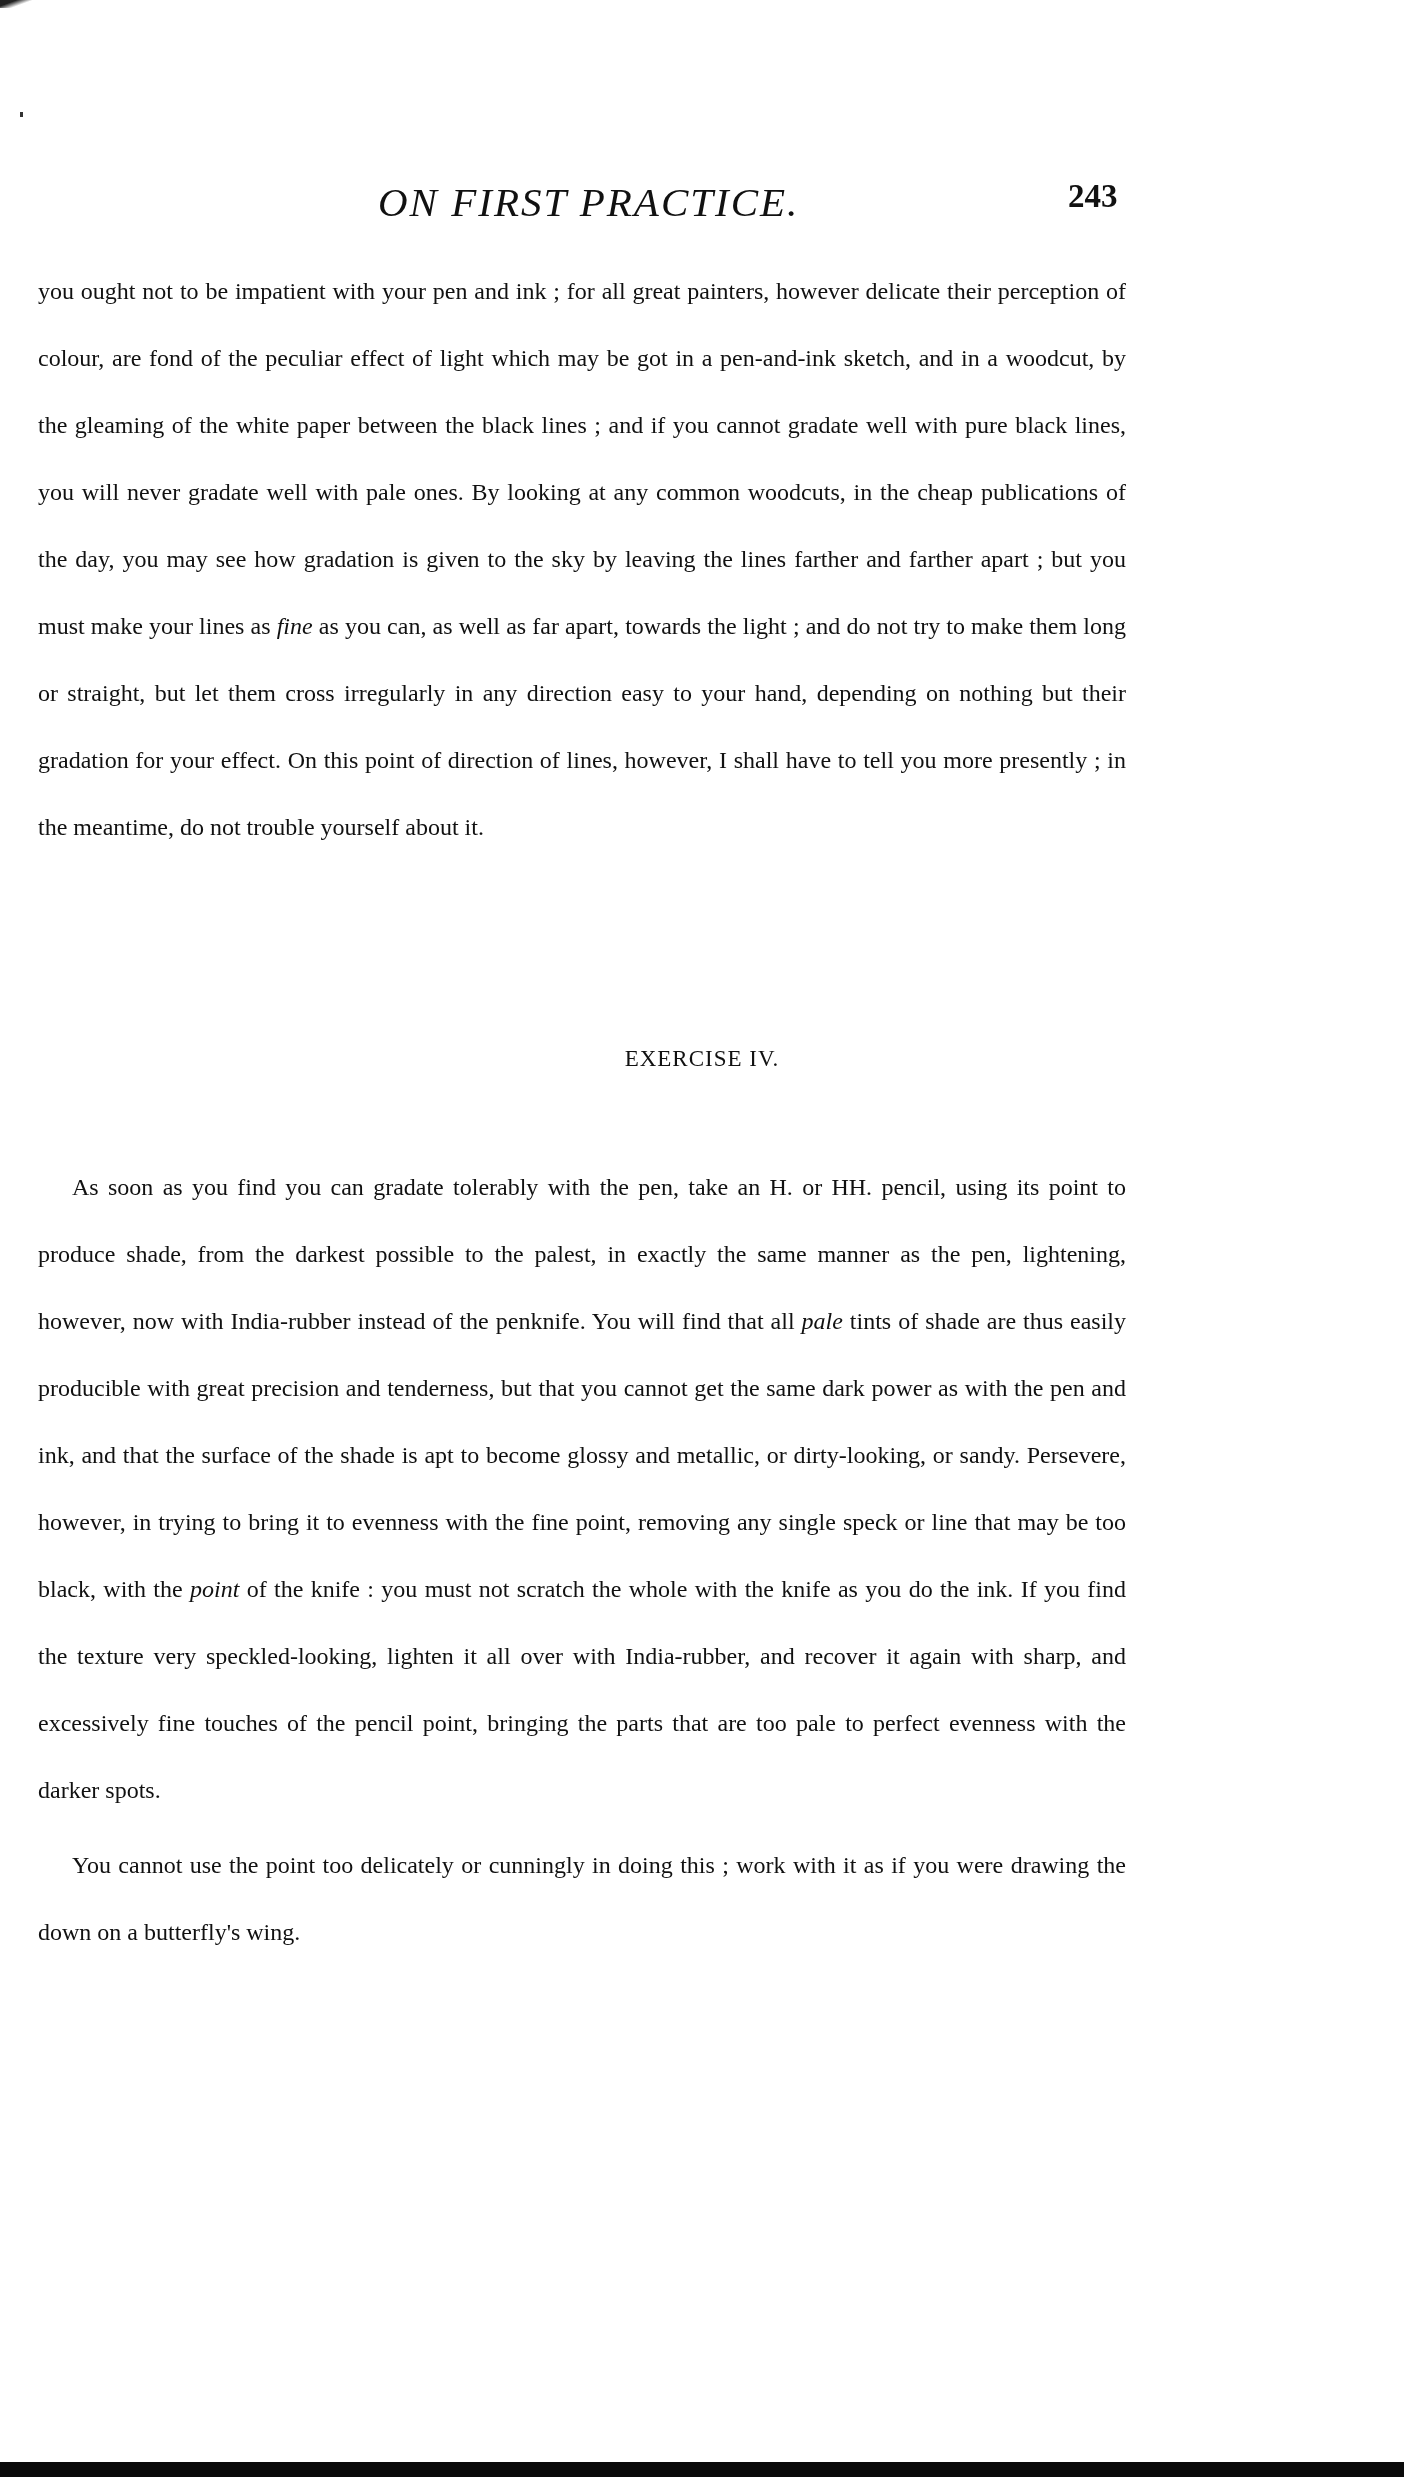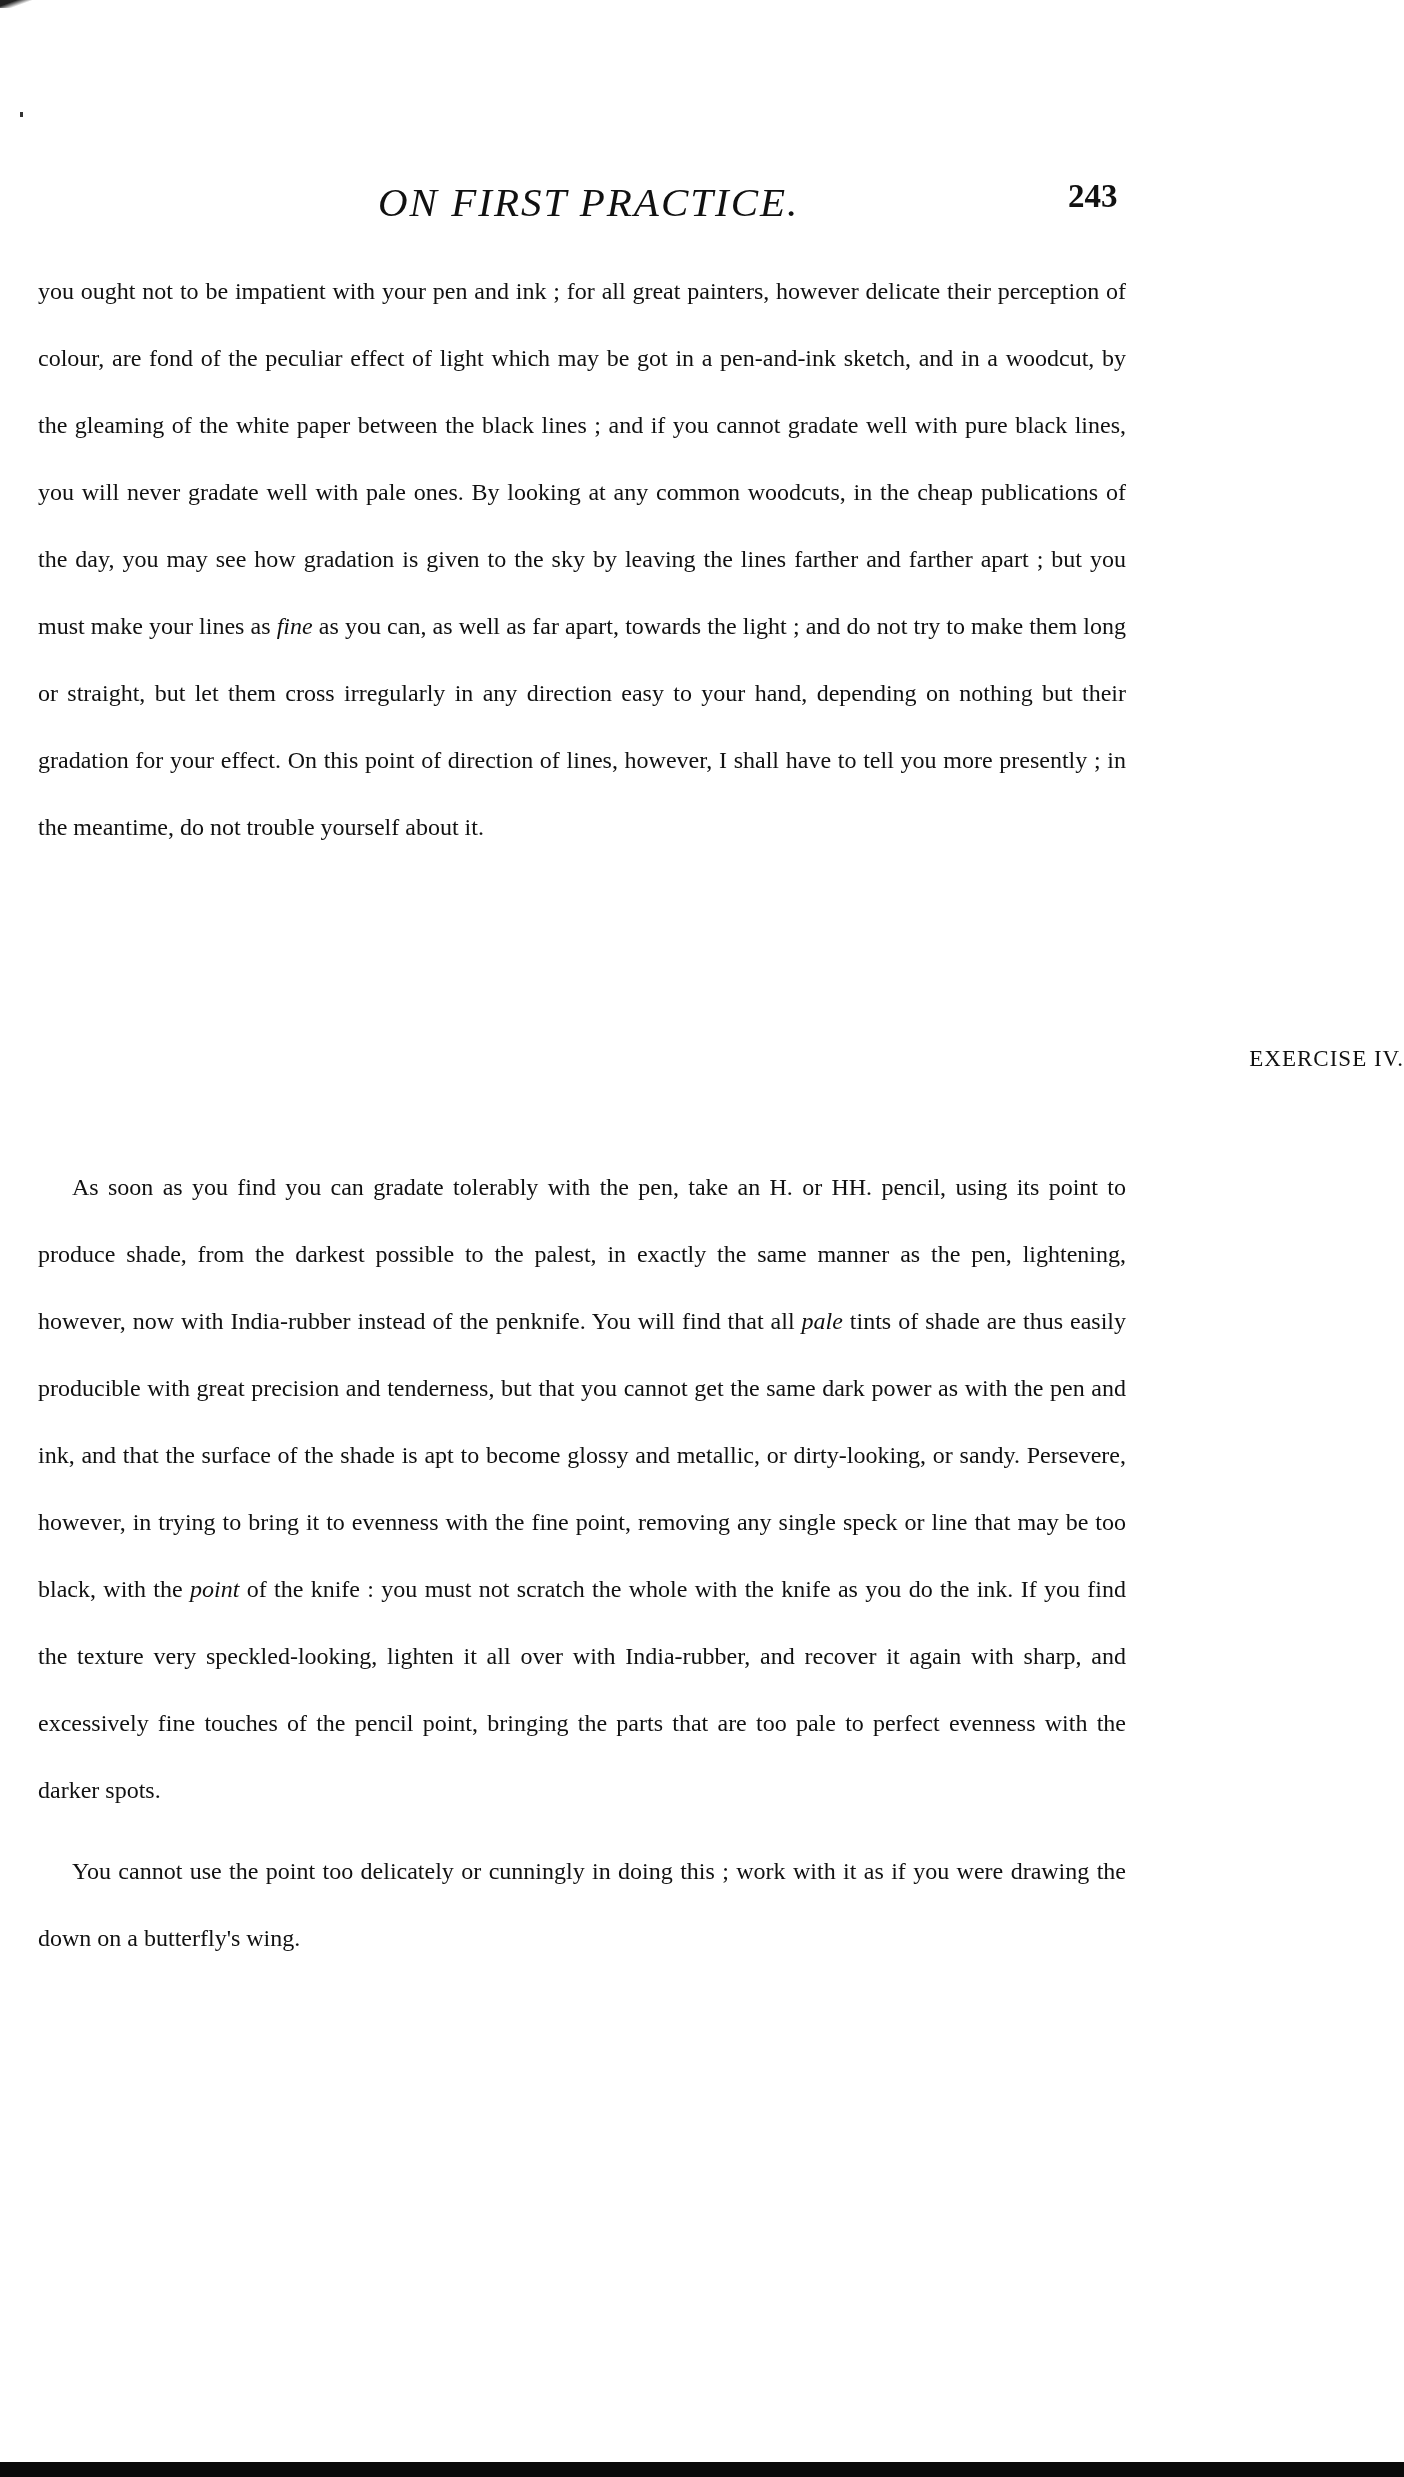--- a/index.html
+++ b/index.html
@@ -10,25 +10,25 @@
   .speck { position:absolute; width:3px; height:5px; background:#333; }
   .running-head { position:absolute; left:0; top:178px; width:1404px; height:44px; }
   .running-title { position:absolute; left:378px; top:0; font-style:italic;
                    font-size:41px; letter-spacing:2px; }
   .page-number { position:absolute; left:1068px; top:0; font-size:33px; font-weight:bold; }
   .text-block { position:absolute; left:38px; width:1088px; font-size:24px;
                 line-height:67px; text-align:justify; }
   .text-block p { margin:0; }
   #para1 { top:258px; }
   #para1 p { text-indent:0; }
-  .exercise-heading { position:absolute; left:0; width:1404px; top:1046px; text-align:right;
+  .exercise-heading { position:absolute; left:0; width:1404px; top:1046px; text-align:center;
                       font-size:23px; letter-spacing:1px; }
   #para2 { top:1154px; }
   #para2 p { text-indent:34px; }
-  #para2 p + p { margin-top:14px; }
+  #para2 p + p { margin-top:8px; }
   em { font-style:italic; }
   .bottom-bar { position:absolute; left:0; top:2462px; width:1404px; height:15px; background:#0a0a0a; }
 </style>
 </head>
 <body>
 
 <div class="corner"></div>
 <div class="speck" style="left:20px;top:112px;"></div>
 
 <div class="running-head">

